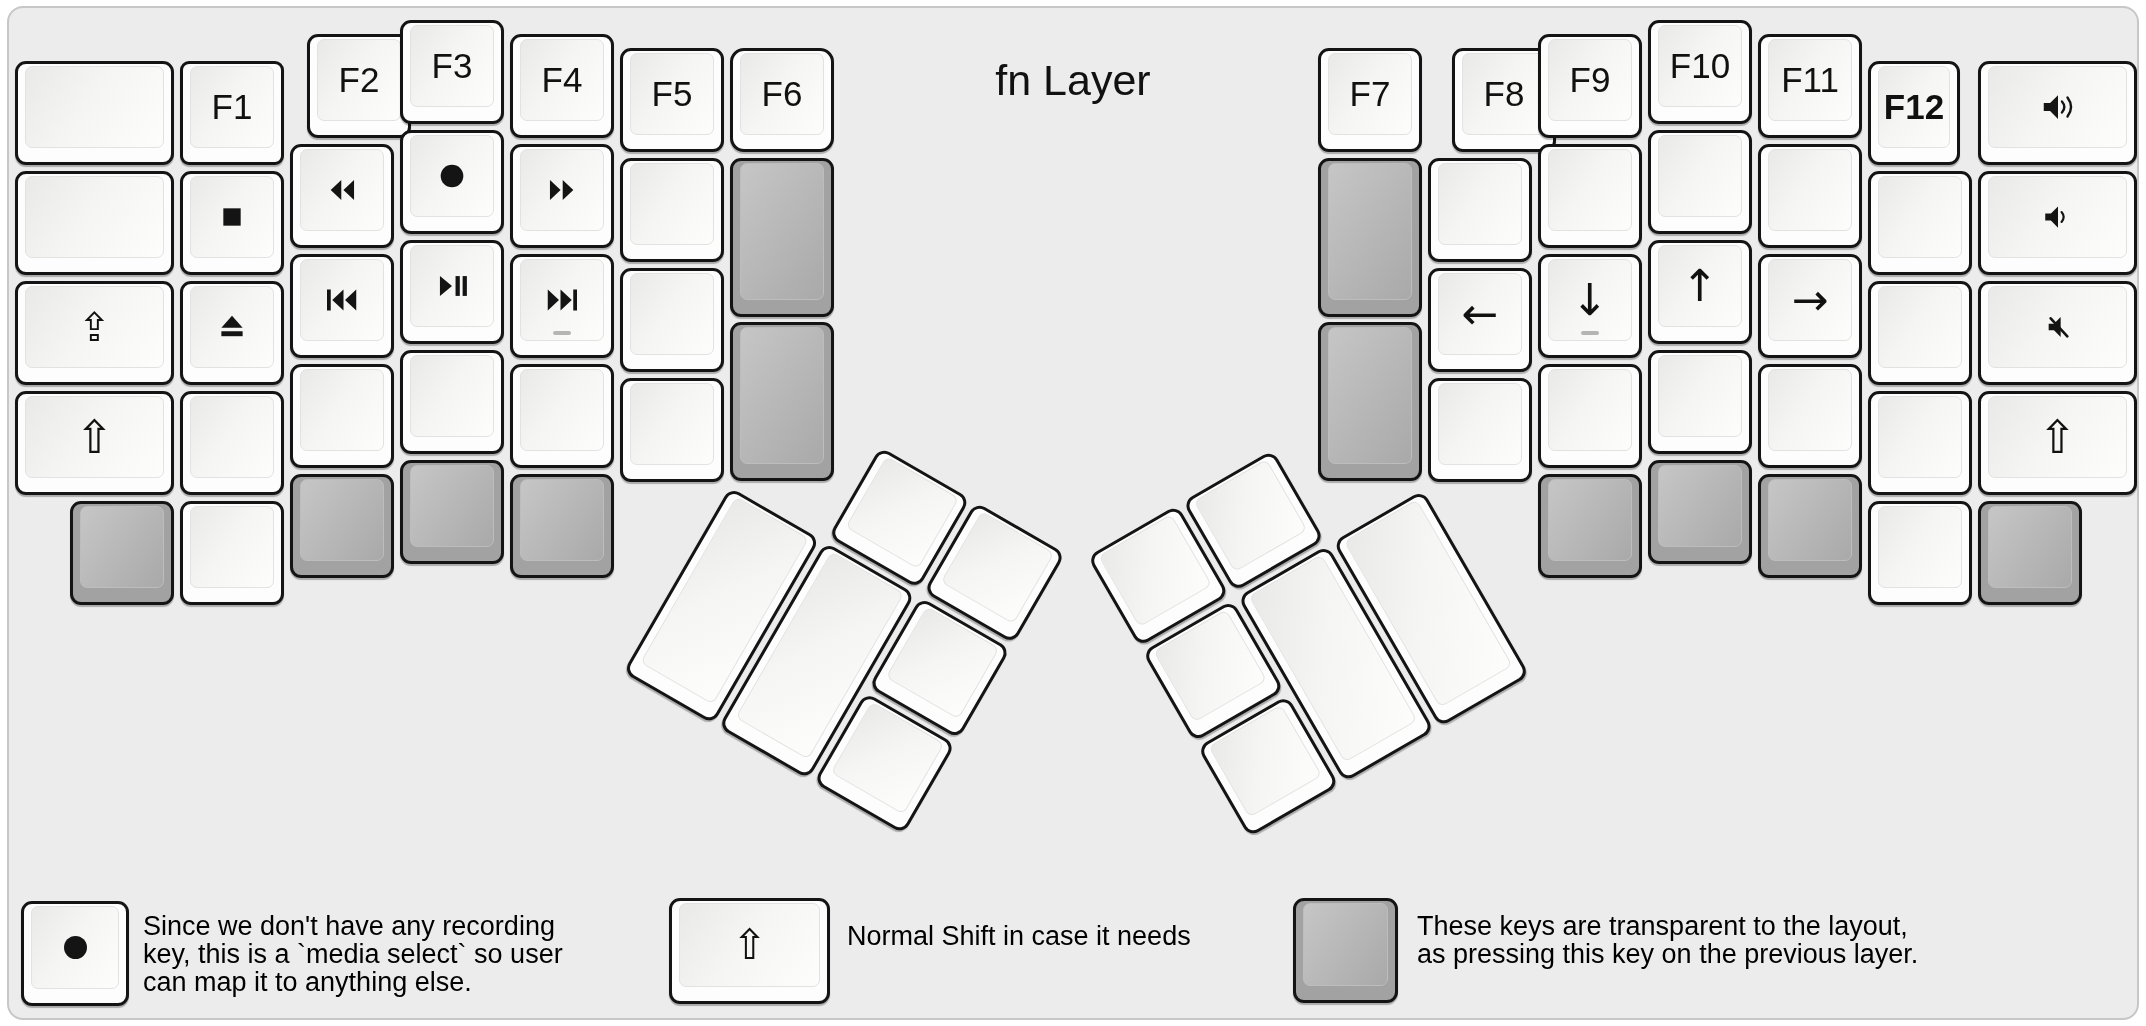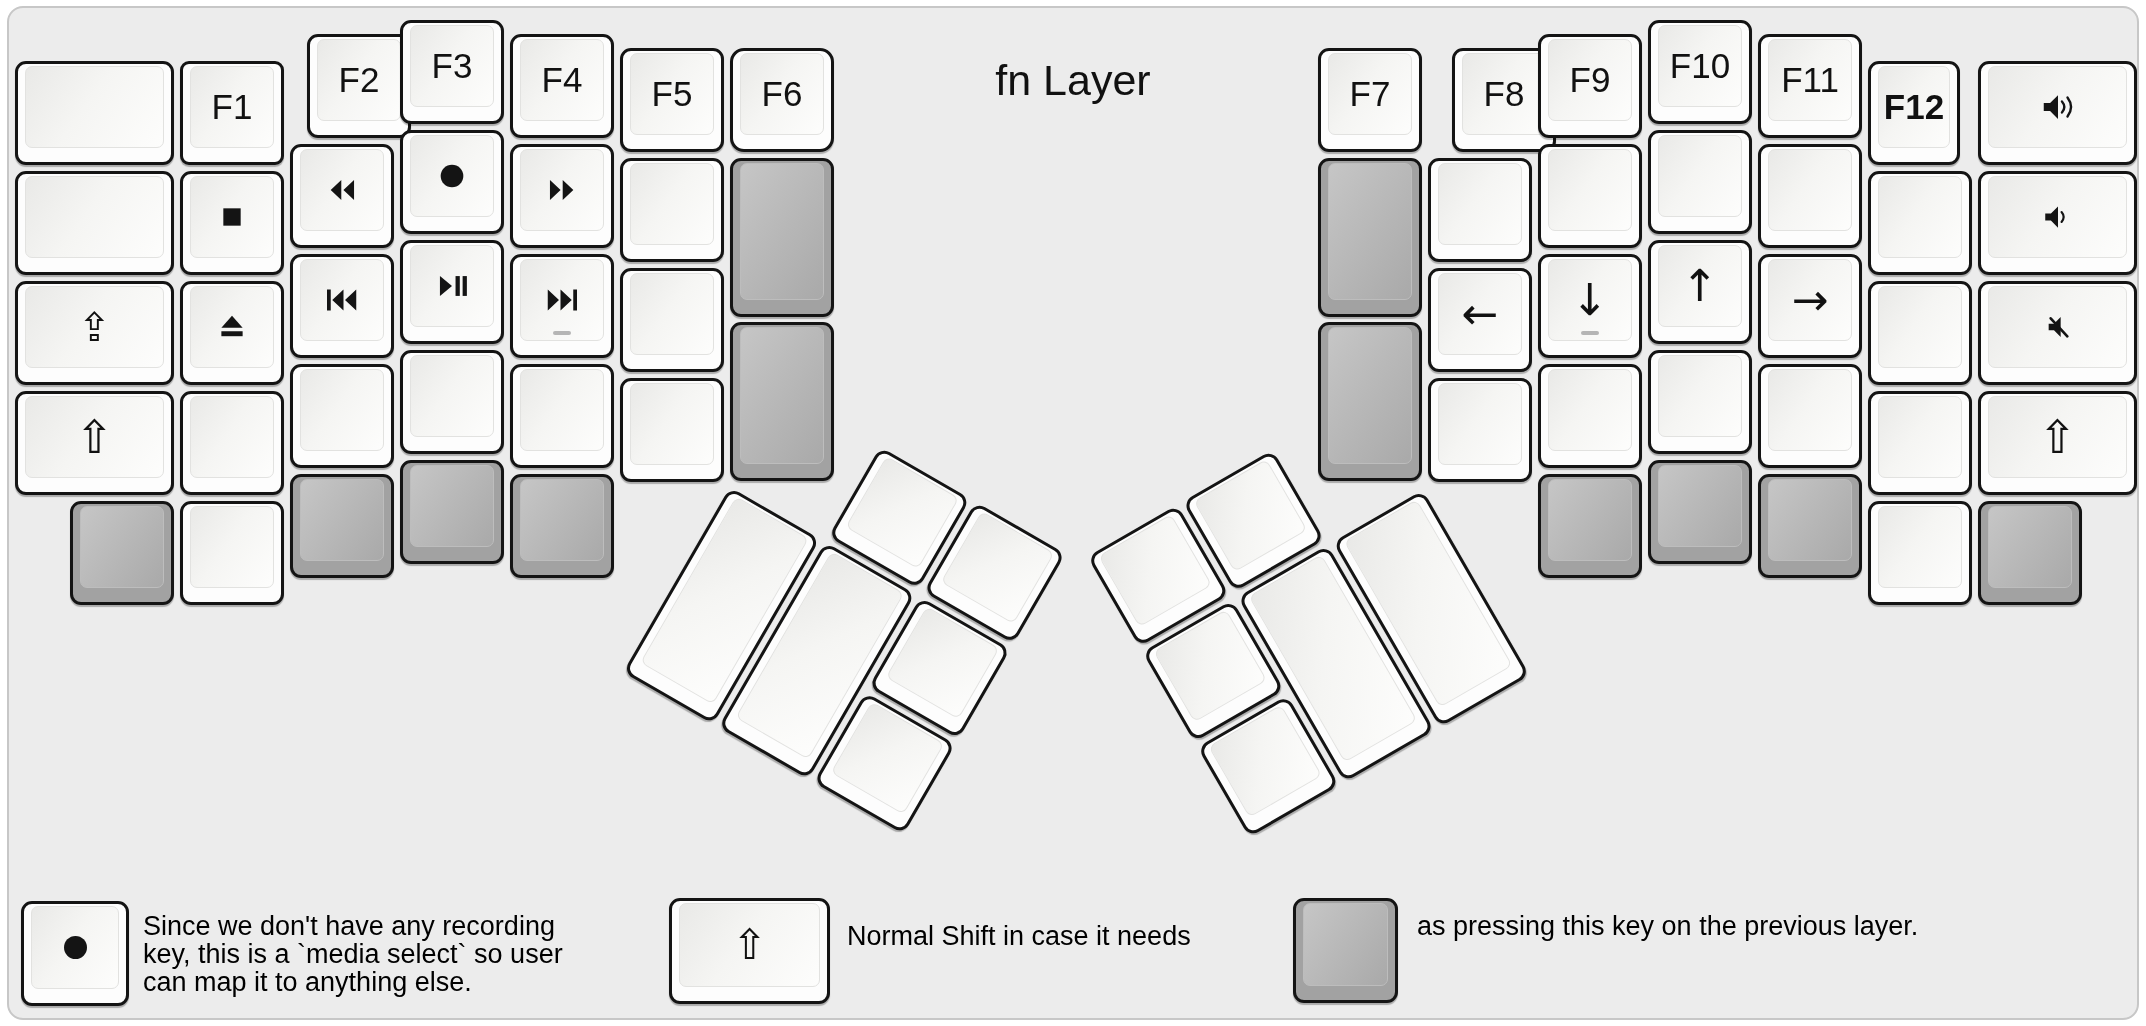--- a/index.html
+++ b/index.html
@@ -407,16 +407,17 @@
     <div class="legend-text" style="left:847px;top:922px;">
       <span>Normal Shift in case it needs</span>
     </div>
   </div>
 
   <div class="legend-item">
     <div class="key gray" style="left:1293px;top:898px;width:105px;height:105px;">
       <div class="cap"></div>
     </div>
     <div class="legend-text" style="left:1417px;top:912px;">
+      <span>These keys are transparent to the layout,</span>
       <span>as pressing this key on the previous layer.</span>
     </div>
   </div>
 </div>
 
 </body></html>

